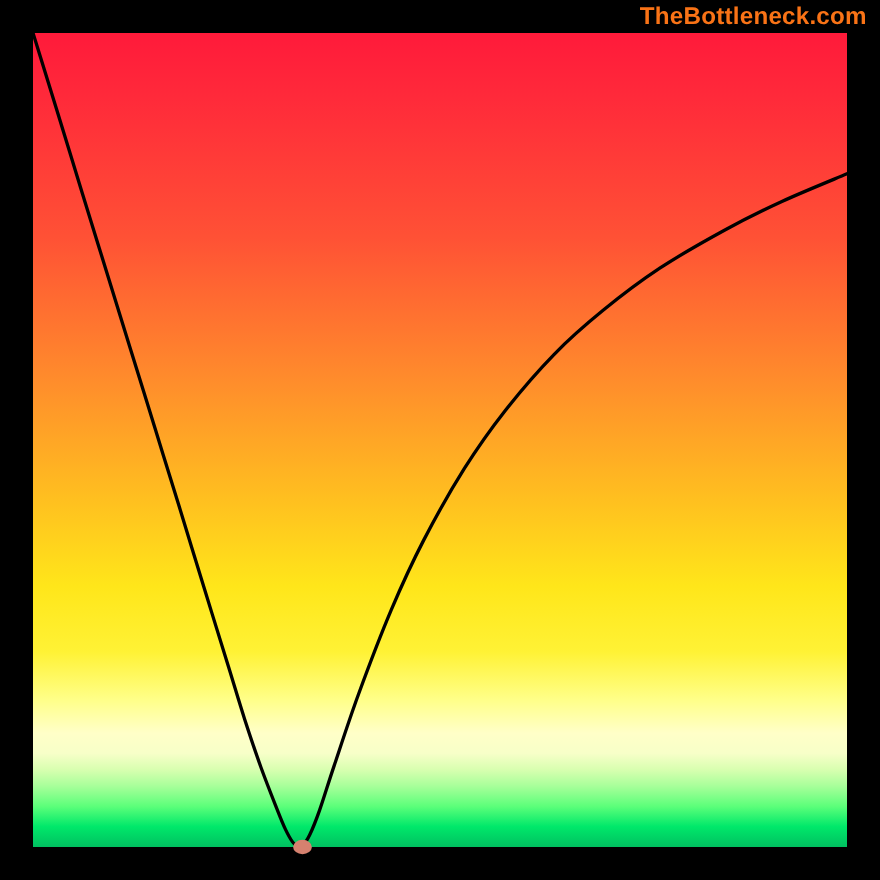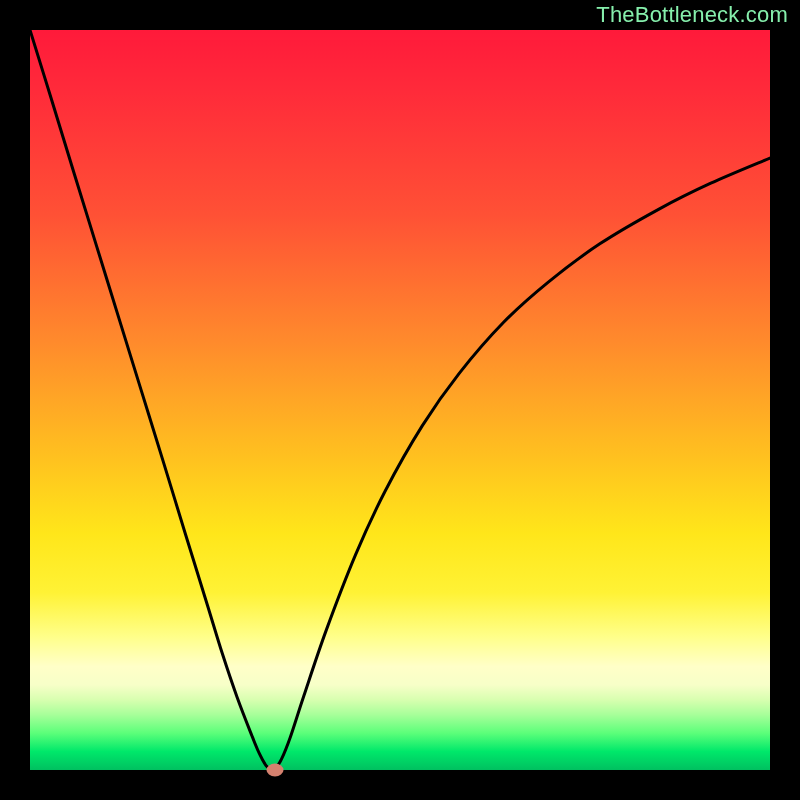--- a/index.html
+++ b/index.html
@@ -3,23 +3,23 @@
 <meta charset="utf-8">
 <style>
   * { margin: 0; padding: 0; box-sizing: border-box; }
   html, body { width: 800px; height: 800px; overflow: hidden; }
   body { background: #000; font-family: Arial, Helvetica, sans-serif; position: relative; }
 
   .watermark {
     position: absolute;
     top: 2px;
     right: 12px;
-    color: #86efac;
+    color: #f97316;
     font-size: 22px;
-    font-weight: 400;
+    font-weight: 700;
     letter-spacing: 0.2px;
     z-index: 5;
   }
 
   .plot {
     position: absolute;
     left: 30px;
     top: 30px;
     width: 740px;
     height: 740px;

